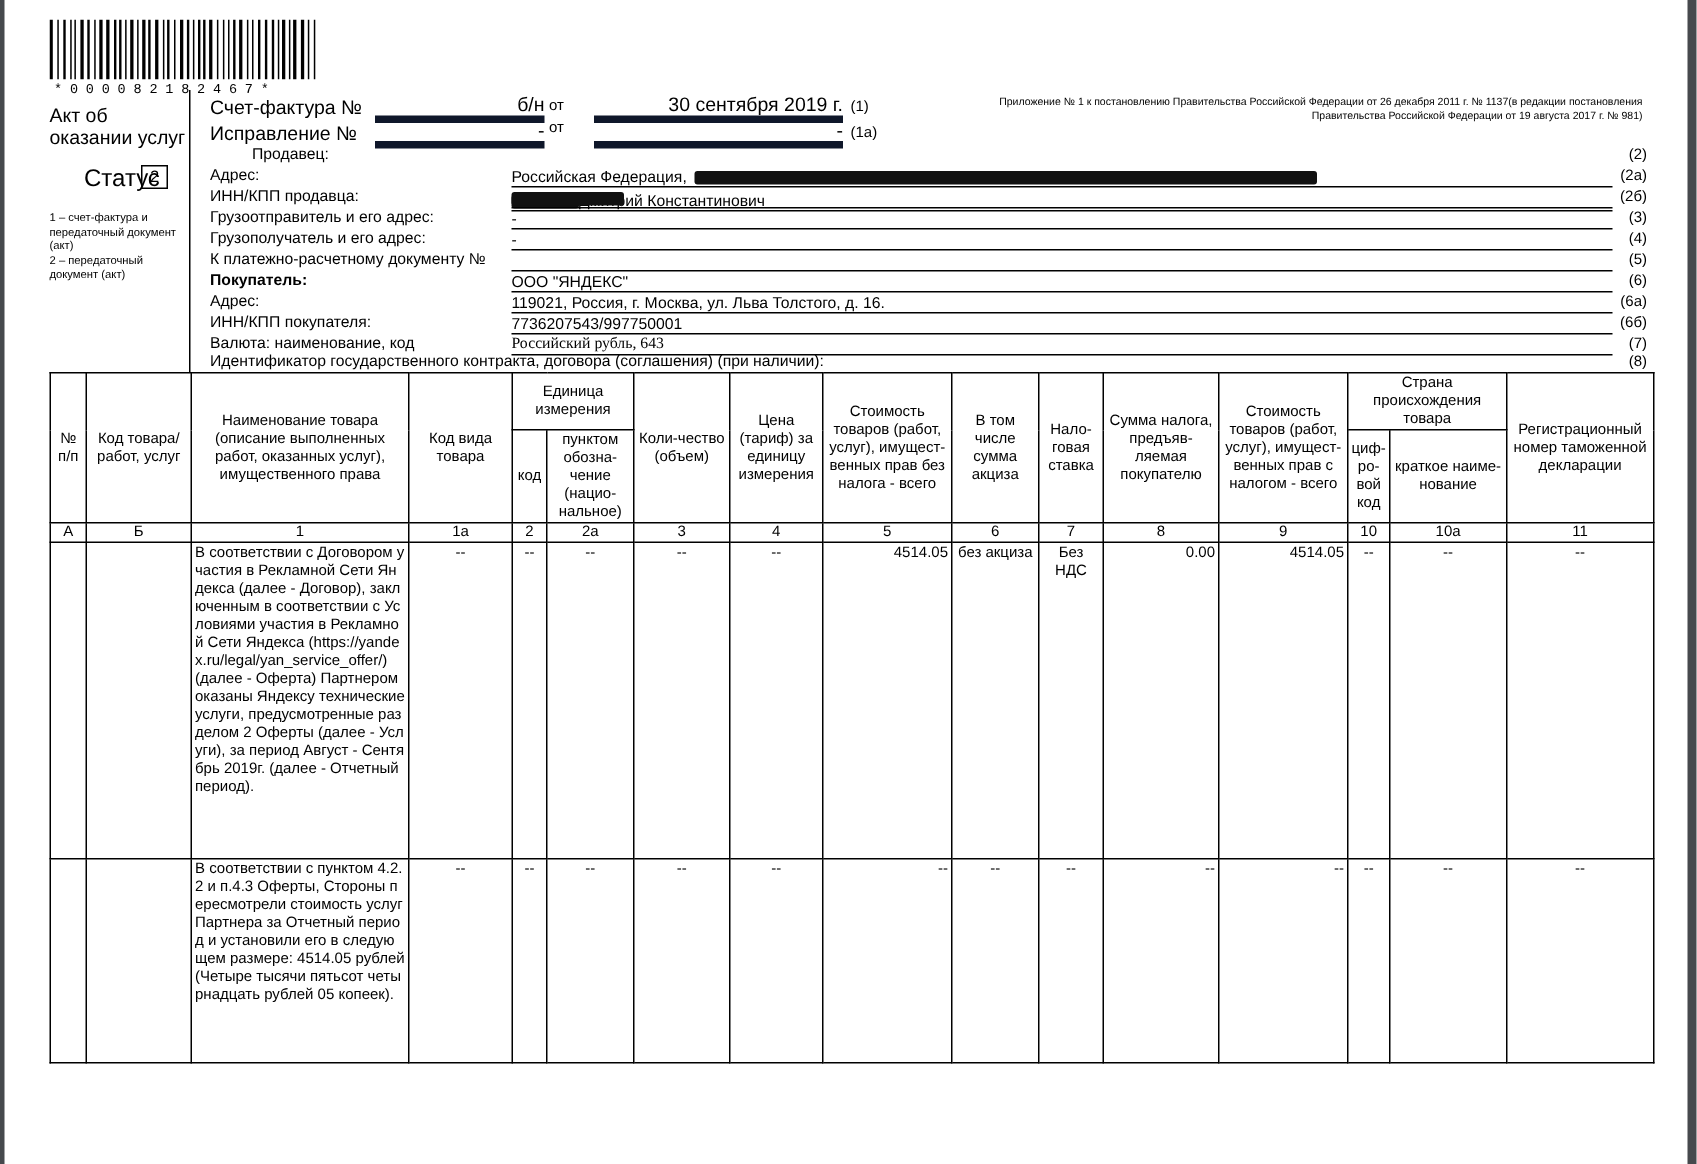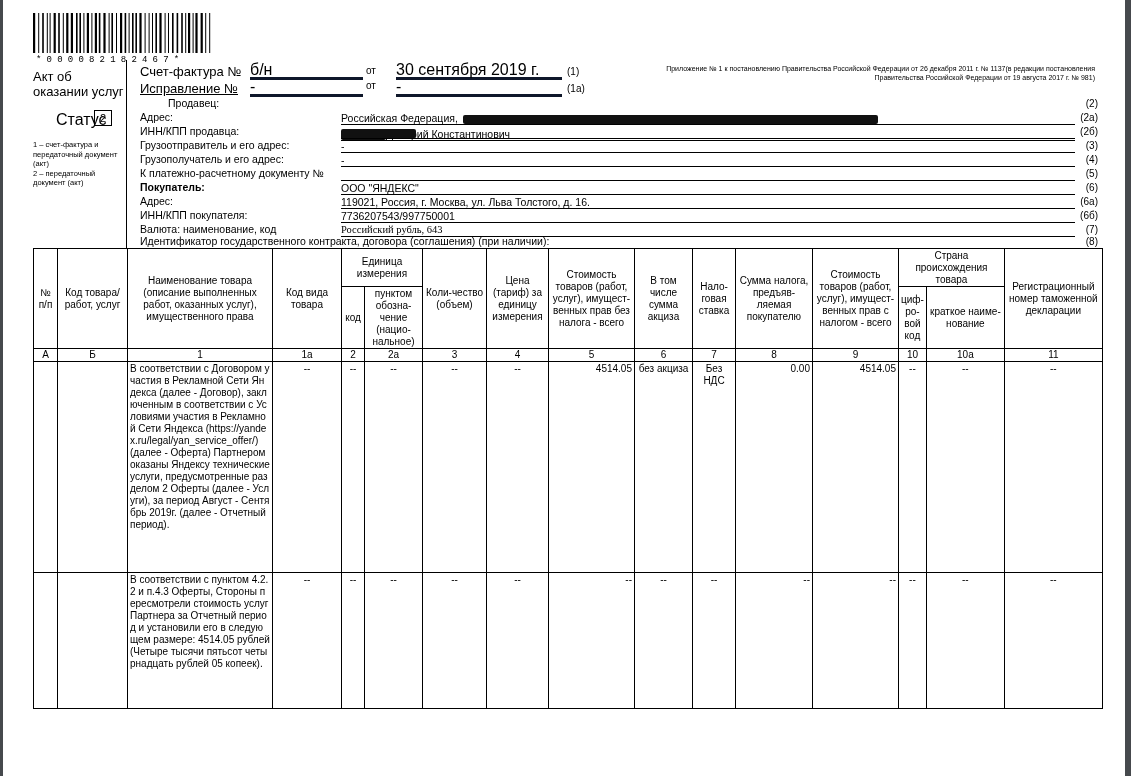--- a/index.html
+++ b/index.html
@@ -7,21 +7,21 @@
   .frame-left{position:absolute;left:0;top:0;width:3px;height:776px;background:#46494d;}
   .frame-right{position:absolute;right:0;top:0;width:6px;height:776px;background:#46494d;}
   .barcode{position:absolute;left:33px;top:13px;width:180px;height:40px;}
   .barcode-num{position:absolute;left:36px;top:55px;font-size:9px;letter-spacing:5.2px;font-family:"Liberation Mono",monospace;}
   .title-left{position:absolute;left:33px;top:69px;font-size:13px;line-height:15px;width:95px;}
   .vline{position:absolute;left:126px;top:60px;width:1px;height:188px;background:#000;}
   .status-lbl{position:absolute;left:56px;top:111px;font-size:16px;}
   .status-box{position:absolute;left:94px;top:110px;width:16px;height:14px;border:1px solid #000;font-size:11px;text-align:center;line-height:14px;}
   .legend{position:absolute;left:33px;top:140px;font-size:7.5px;line-height:9.5px;width:95px;}
   .hdr-lbl{position:absolute;left:140px;font-size:13px;}
-  .hdr-val{position:absolute;font-size:16px;text-align:left;border-bottom:3px solid #0f172a;height:15px;line-height:15px;}
+  .hdr-val{position:absolute;font-size:13px;text-align:right;border-bottom:5px solid #0f172a;height:15px;line-height:15px;}
   .from{position:absolute;left:366px;font-size:10px;}
   .code{position:absolute;left:567px;font-size:10px;}
   .note{position:absolute;right:36px;top:64px;font-size:7px;text-align:right;line-height:9px;}
   .info-lbl{position:absolute;left:140px;font-size:10.5px;line-height:13px;}
   .info-val{position:absolute;left:341px;width:734px;font-size:10.5px;line-height:12px;border-bottom:1px solid #000;height:12px;}
   .info-code{position:absolute;left:1076px;width:22px;font-size:10px;text-align:right;}
   .redact{display:inline-block;background:#111;height:9px;vertical-align:middle;border-radius:2px;}
   table.grid{position:absolute;left:33px;top:248px;border-collapse:collapse;font-size:10px;table-layout:fixed;}
   table.grid td{border:1px solid #000;padding:0 2px;vertical-align:middle;text-align:center;line-height:12px;}
   table.grid tr.num td{height:11px;}
@@ -89,21 +89,21 @@
 <div class="status-box">2</div>
 <div class="legend" style="white-space:pre-line;">1 – счет-фактура и передаточный документ (акт)
 2 – передаточный документ (акт)</div>
 
 <div class="hdr-lbl" style="top:64px;">Счет-фактура №</div>
 <div class="hdr-val" style="left:250px;top:62px;width:113px;">б/н</div>
 <div class="from" style="top:65px;">от</div>
 <div class="hdr-val" style="left:396px;top:62px;width:166px;">30 сентября 2019 г.</div>
 <div class="code" style="top:66px;">(1)</div>
 
-<div class="hdr-lbl" style="top:81px;text-decoration:underline;">Исправление №</div>
+<div class="hdr-lbl" style="top:81px;">Исправление №</div>
 <div class="hdr-val" style="left:250px;top:79px;width:113px;">-</div>
 <div class="from" style="top:80px;">от</div>
 <div class="hdr-val" style="left:396px;top:79px;width:166px;">-</div>
 <div class="code" style="top:83px;">(1а)</div>
 
 <div class="note" style="white-space:pre-line;">Приложение № 1 к постановлению Правительства Российской Федерации от 26 декабря 2011 г. № 1137(в редакции постановления
 Правительства Российской Федерации от 19 августа 2017 г. № 981)</div>
 
 <div id="info">
     <div class="info-lbl" style="top: 97px; margin-left: 28px;">Продавец:</div>

